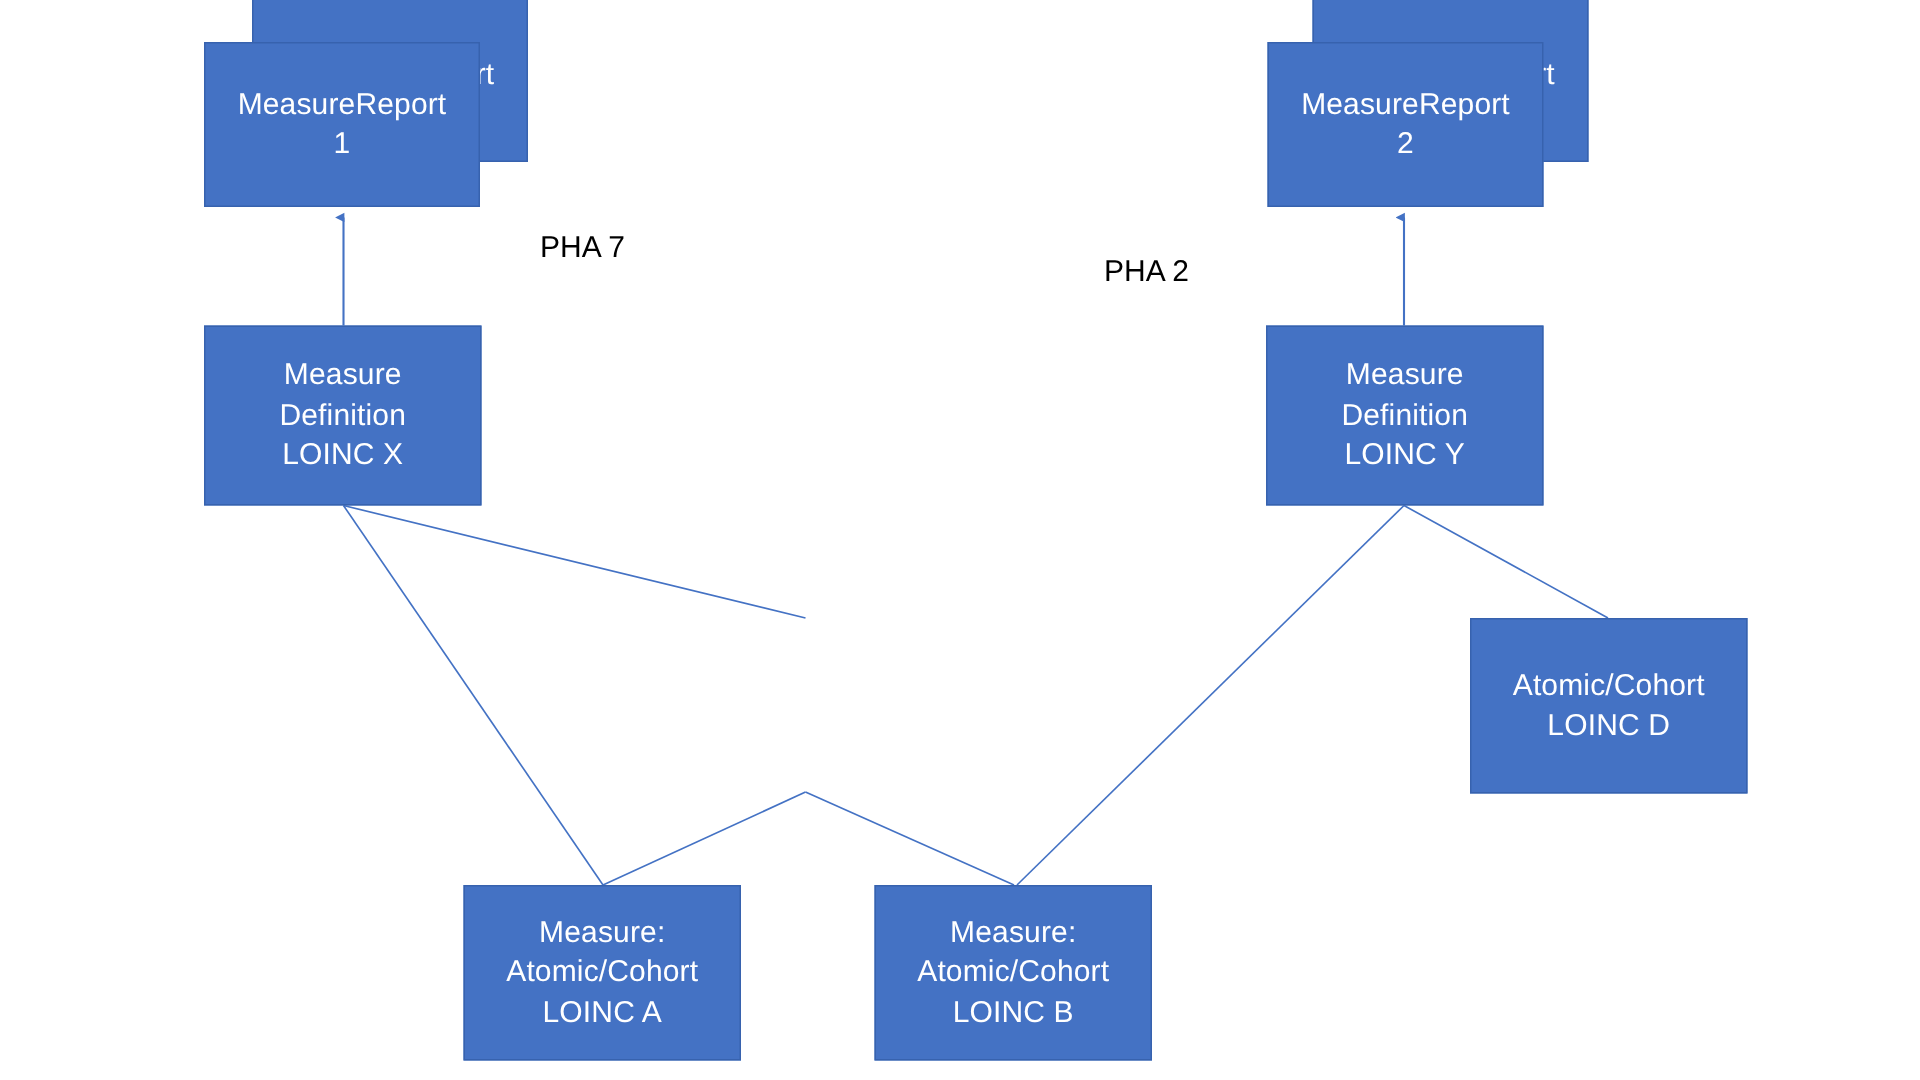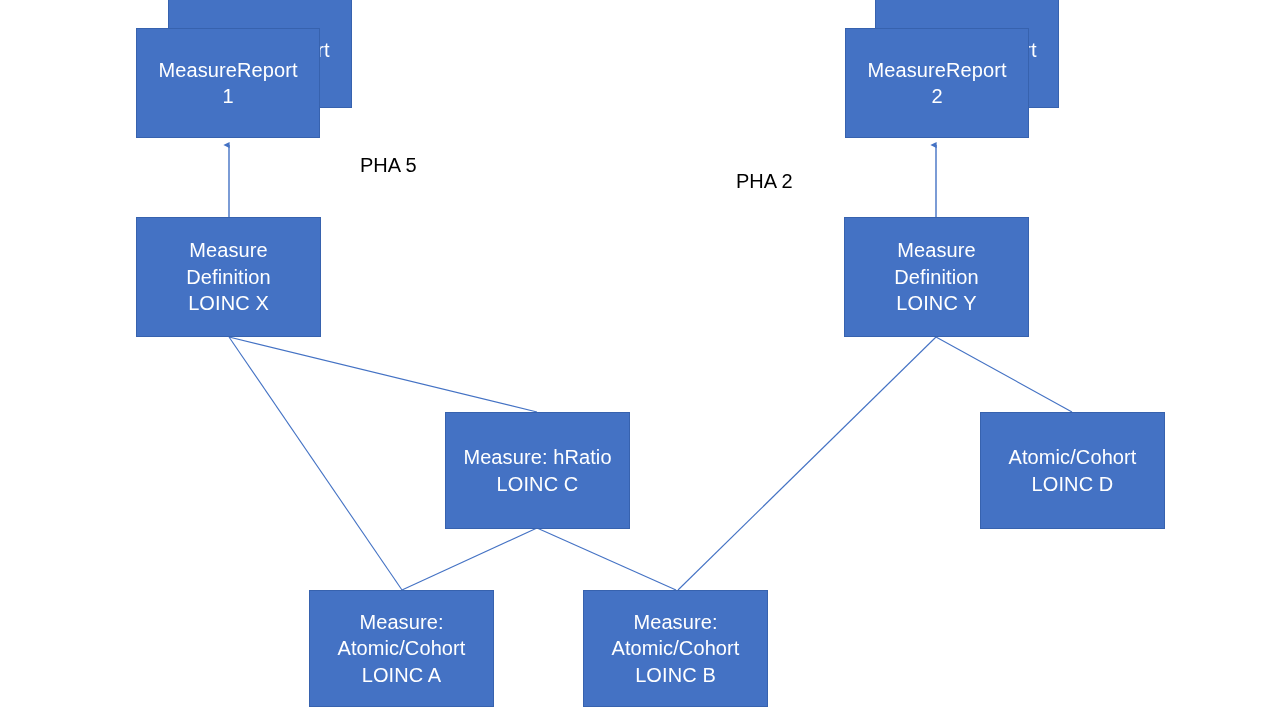--- a/index.html
+++ b/index.html
@@ -102,40 +102,36 @@
 
   <div class="node back" style="left:875px; top:-8px; width:184px; height:116px;">
     <span class="node-text">MeasureReport</span>
   </div>
 
   <div class="node front" style="left:845px; top:28px; width:184px; height:110px;">
     <span class="node-text">MeasureReport
 2</span>
   </div>
 
-  <div class="pha-label" style="left:360px; top:154px;">PHA 5</div>
+  <div class="pha-label" style="left:360px; top:154px;">PHA 7</div>
 
   <div class="pha-label" style="left:736px; top:170px;">PHA 2</div>
 
   <div class="node front" style="left:136px; top:217px; width:185px; height:120px;">
     <span class="node-text">Measure
 Definition
 LOINC X</span>
   </div>
 
   <div class="node front" style="left:844px; top:217px; width:185px; height:120px;">
     <span class="node-text">Measure
 Definition
 LOINC Y</span>
   </div>
 
-  <div class="node front" style="left:445px; top:412px; width:185px; height:117px;">
-    <span class="node-text">Measure: hRatio
-LOINC C</span>
-  </div>
 
   <div class="node front" style="left:980px; top:412px; width:185px; height:117px;">
     <span class="node-text">Atomic/Cohort
 LOINC D</span>
   </div>
 
   <div class="node front" style="left:309px; top:590px; width:185px; height:117px;">
     <span class="node-text">Measure:
 Atomic/Cohort
 LOINC A</span>

